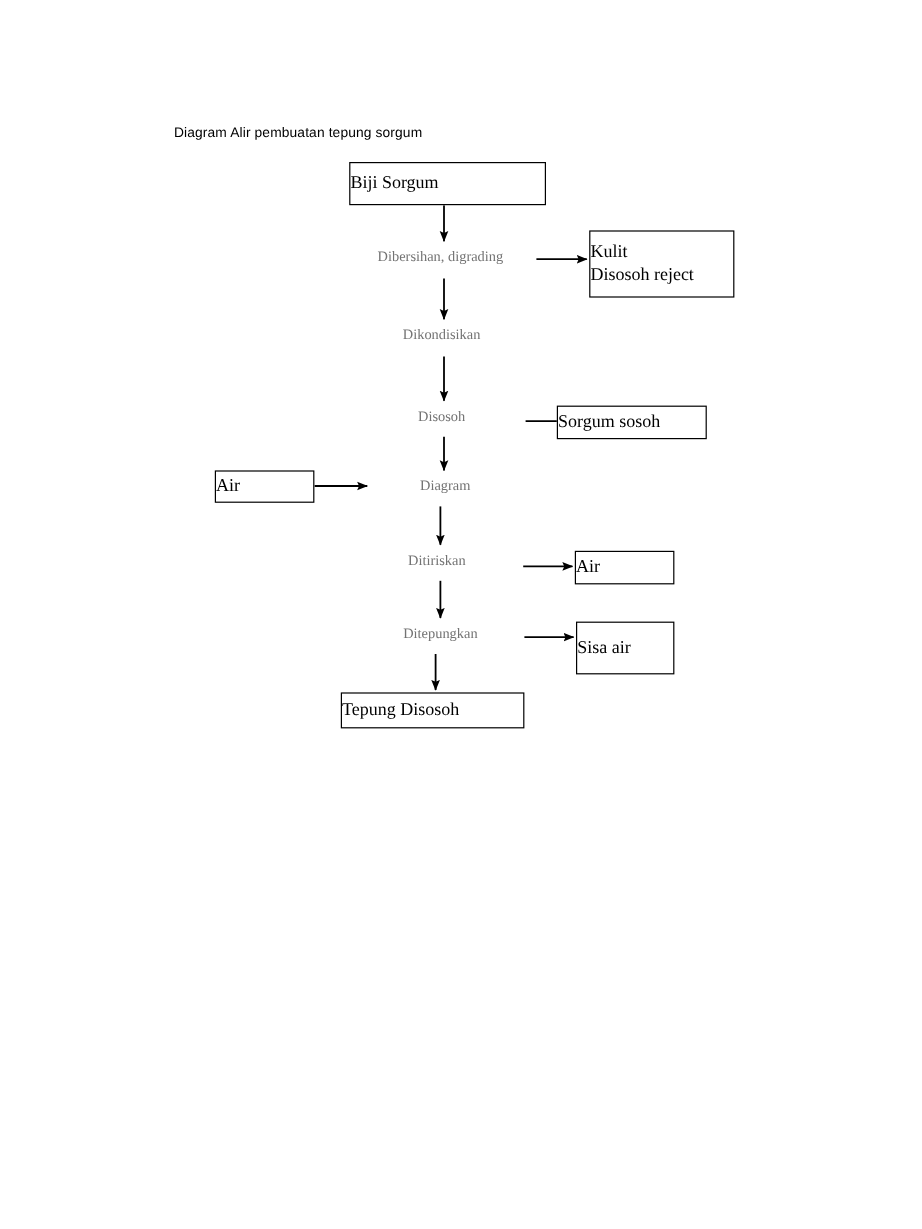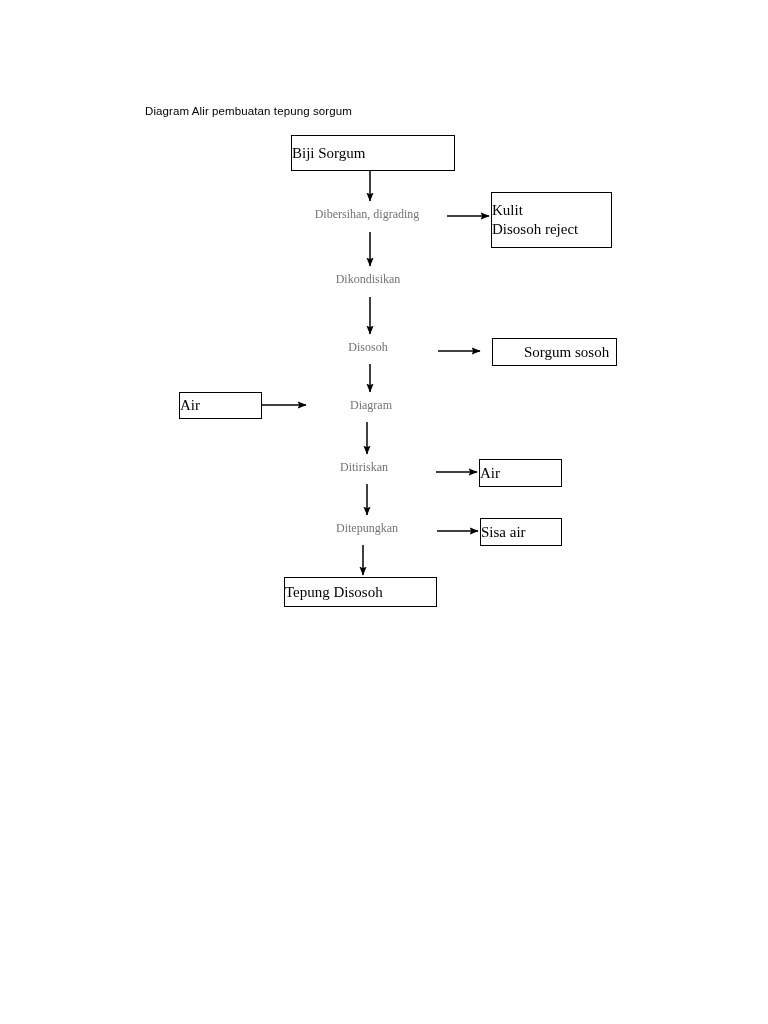--- a/index.html
+++ b/index.html
@@ -106,21 +106,21 @@
   </div>
 
   <div class="node-text" style="left:368px; top:279px;">
     <span>Dikondisikan</span>
   </div>
 
   <div class="node-text" style="left:368px; top:347px;">
     <span>Disosoh</span>
   </div>
 
-  <div class="node-box" style="left:492px; top:338px; width:125px; height:28px;padding-left:31px;">
+  <div class="node-box" style="left:464px; top:338px; width:125px; height:28px;">
     <span class="box-line">Sorgum sosoh</span>
   </div>
 
   <div class="node-box" style="left:179px; top:392px; width:83px; height:27px;">
     <span class="box-line">Air</span>
   </div>
 
   <div class="node-text" style="left:371px; top:405px;">
     <span>Diagram</span>
   </div>
@@ -130,21 +130,21 @@
   </div>
 
   <div class="node-box" style="left:479px; top:459px; width:83px; height:28px;">
     <span class="box-line">Air</span>
   </div>
 
   <div class="node-text" style="left:367px; top:528px;">
     <span>Ditepungkan</span>
   </div>
 
-  <div class="node-box" style="left:480px; top:518px; width:82px; height:28px;">
+  <div class="node-box" style="left:480px; top:518px; width:82px; height:44px;">
     <span class="box-line">Sisa air</span>
   </div>
 
   <div class="node-box" style="left:284px; top:577px; width:153px; height:30px;">
     <span class="box-line">Tepung Disosoh</span>
   </div>
 
 </div>
 
 </body></html>

